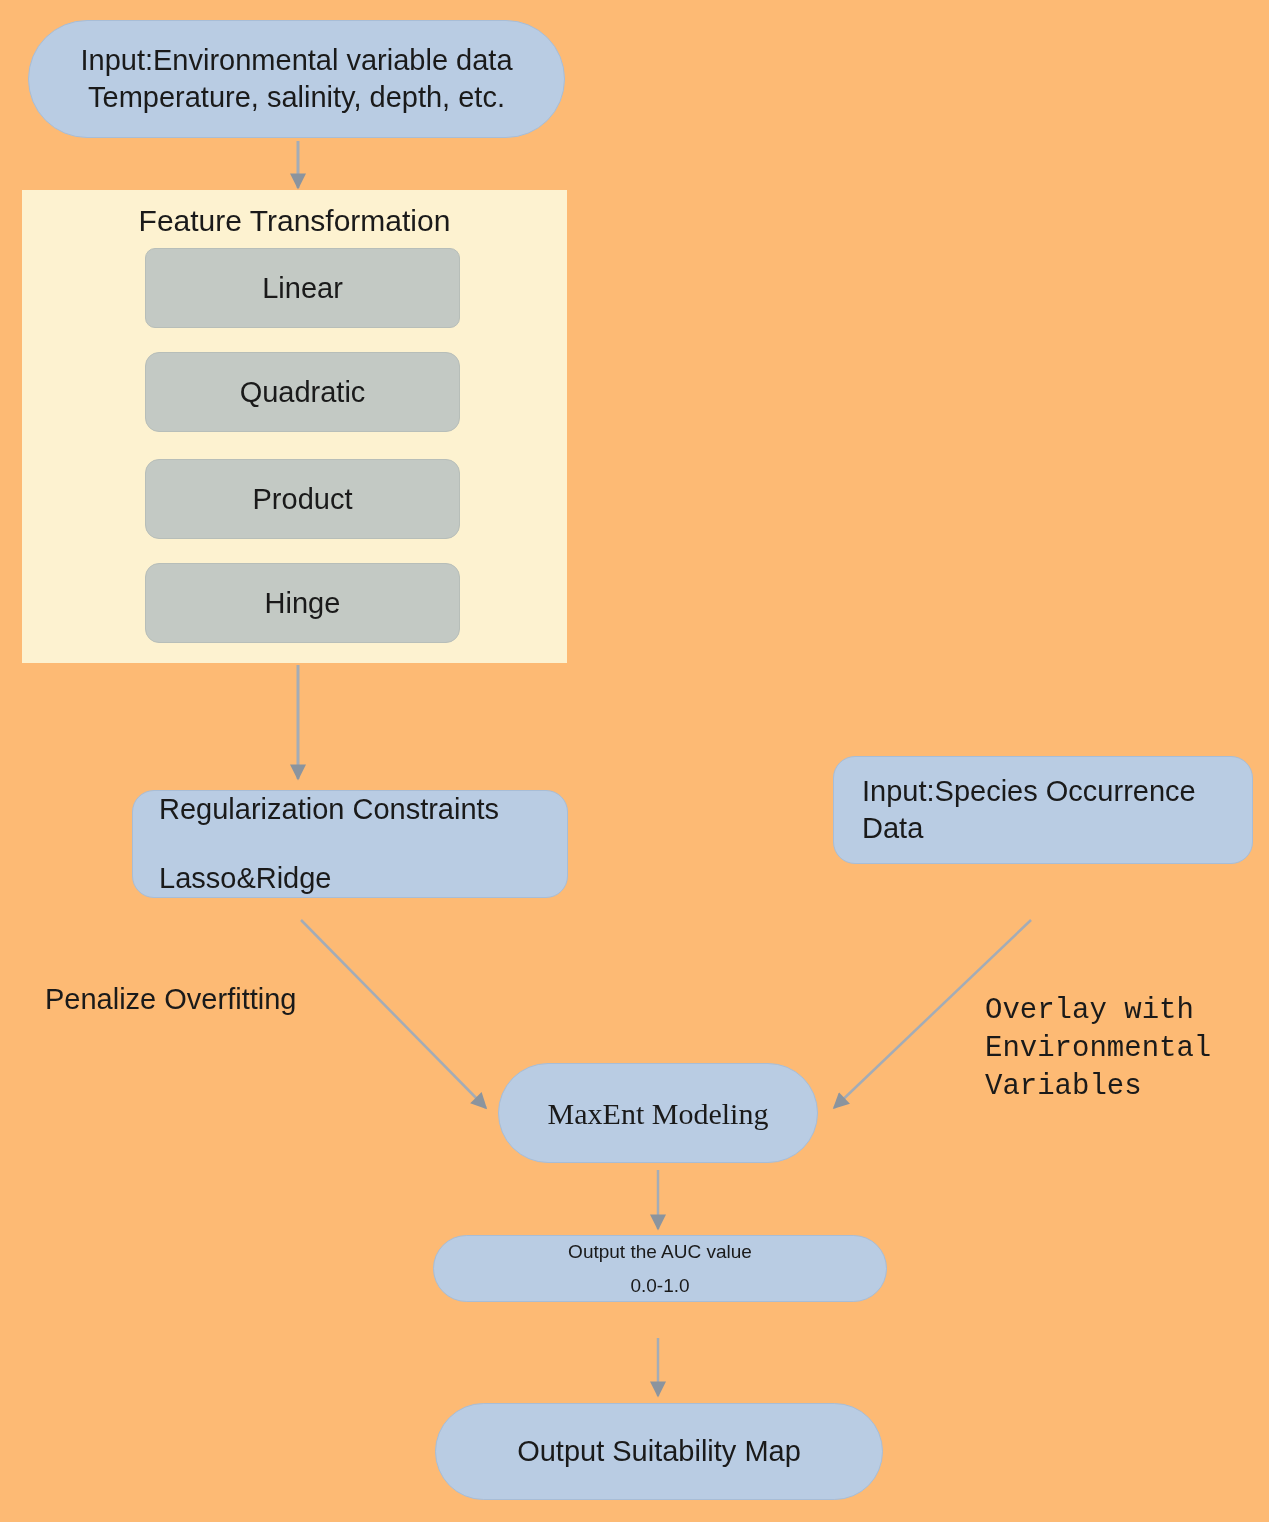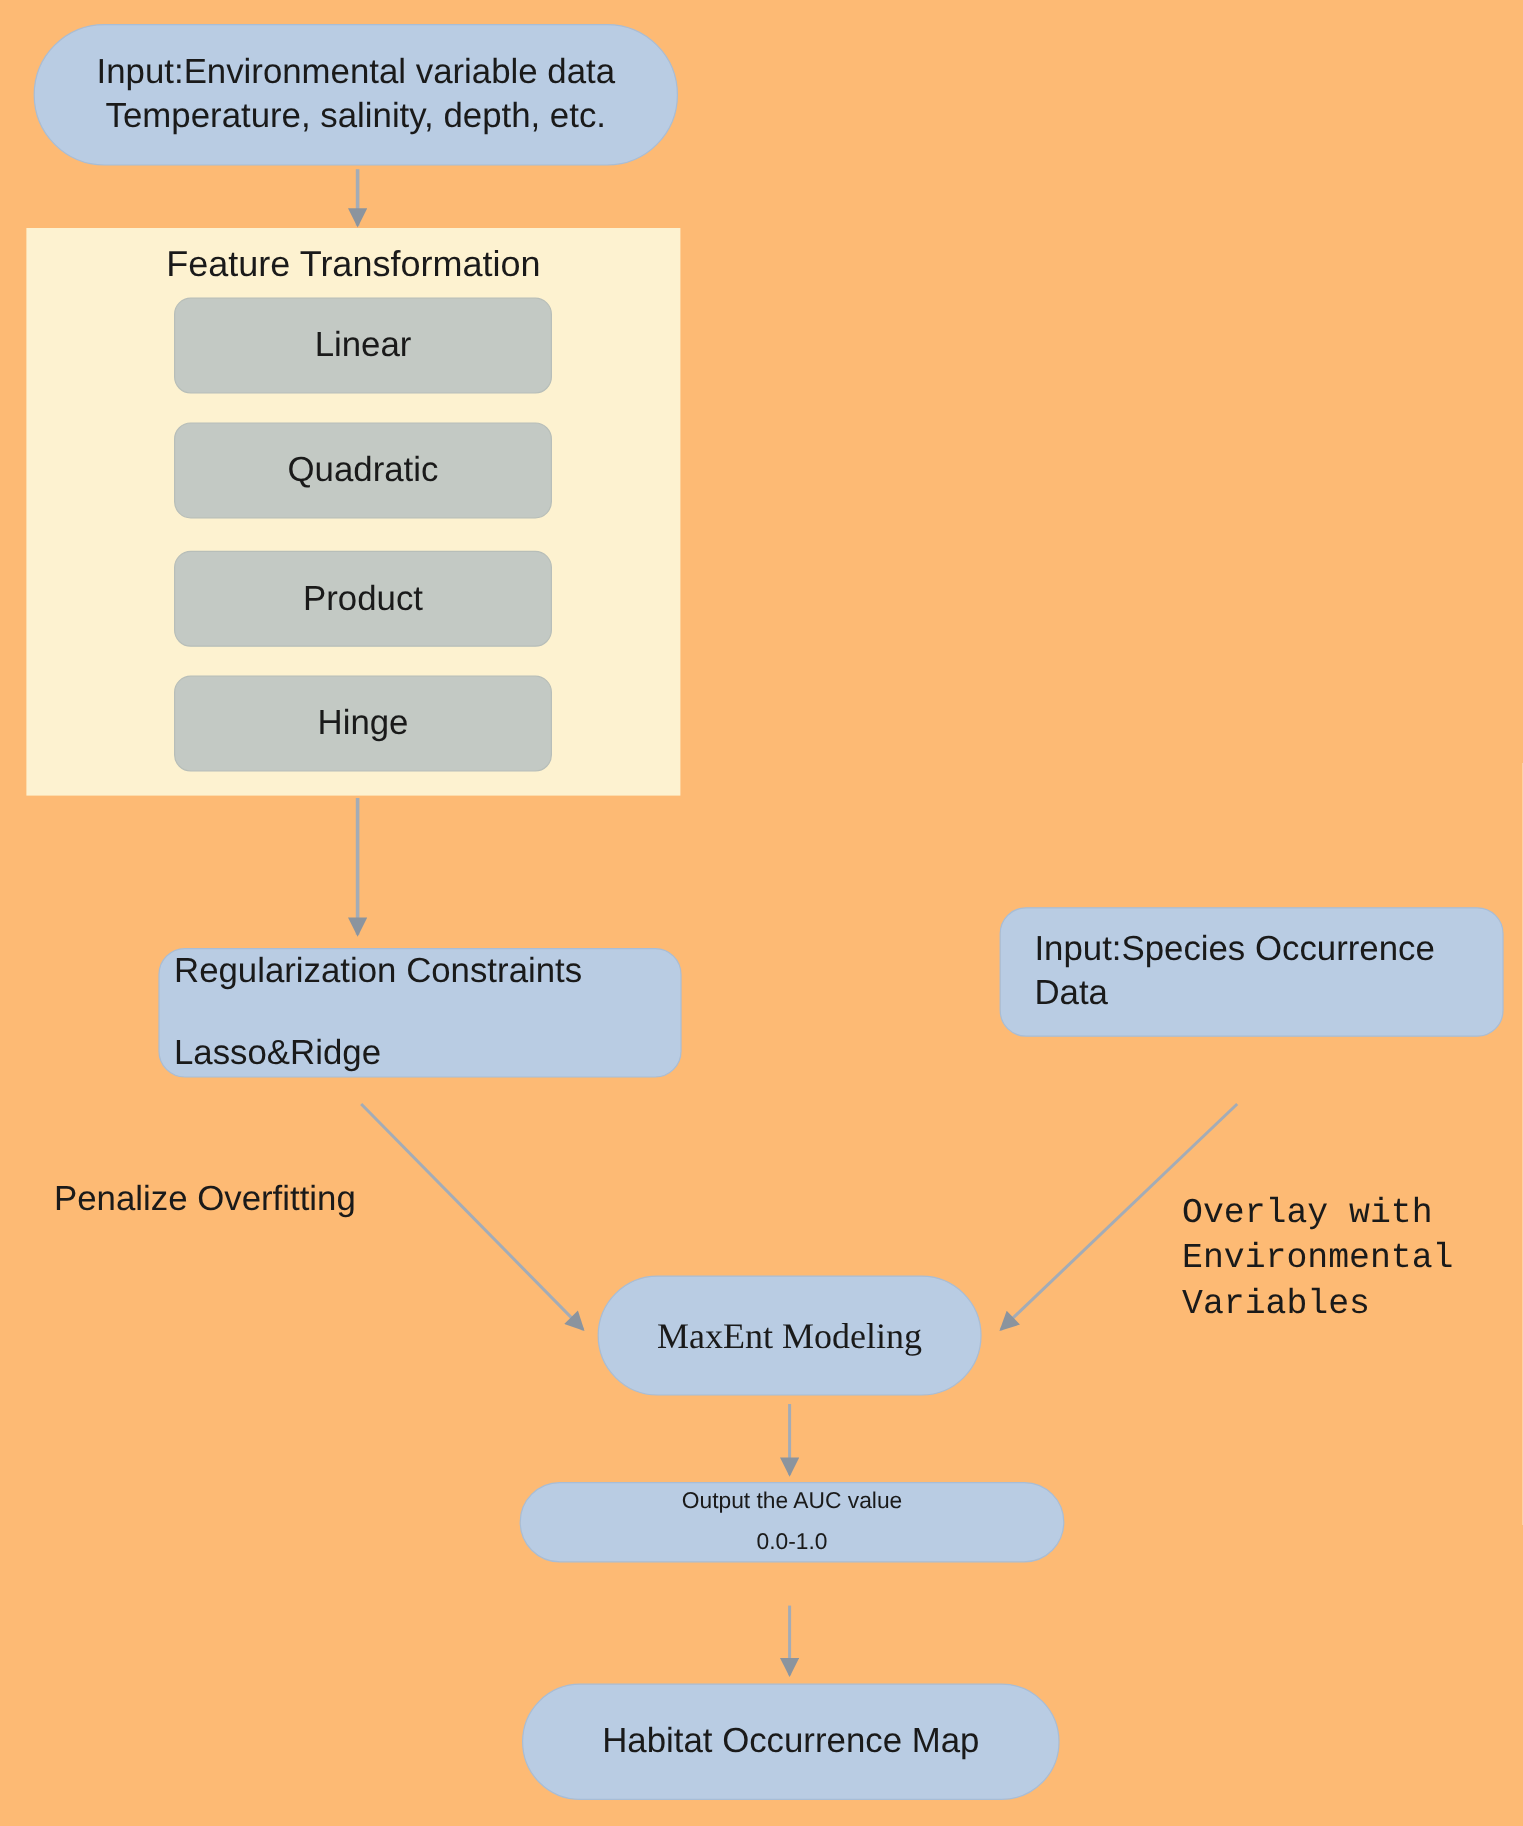--- a/index.html
+++ b/index.html
@@ -75,29 +75,29 @@
     height:80px;
     box-sizing:border-box;
     background:var(--feature-fill);
     border:1px solid var(--feature-border);
     border-radius:14px;
     display:flex;
     align-items:center;
     justify-content:center;
     font-size:29px;
   }
-  .feature-0{top:58px;}
+  .feature-0{top:58px;border-radius:10px;}
   .feature-1{top:162px;}
   .feature-2{top:269px;}
   .feature-3{top:373px;}
   .node-reg{
     left:132px; top:790px;
     width:436px; height:108px;
     border-radius:22px;
-    padding-left:12px;
+    padding-left:26px;
     gap:32px;
   }
   .node-species{
     left:833px; top:756px;
     width:420px; height:108px;
     border-radius:22px;
     padding-left:28px;
   }
   .node-maxent{
     left:498px; top:1063px;
@@ -186,16 +186,16 @@
   <div class="node node-maxent">
     <div>MaxEnt Modeling</div>
   </div>
 
   <div class="node node-output">
     <div>Output the AUC value</div>
     <div>0.0-1.0</div>
   </div>
 
   <div class="node node-habitat">
-    <div>Habitat Occurrence Map</div>
+    <div>Output Suitability Map</div>
   </div>
 
 </div>
 
 </body></html>

